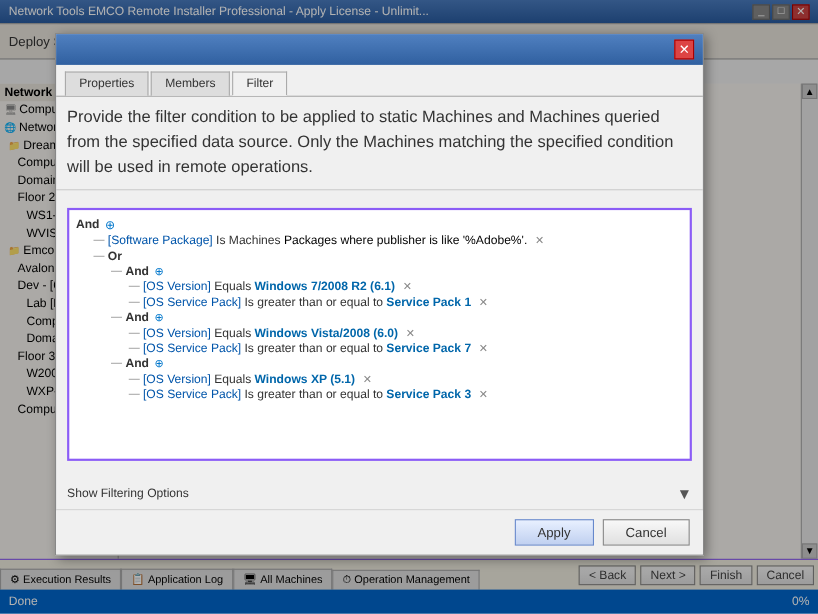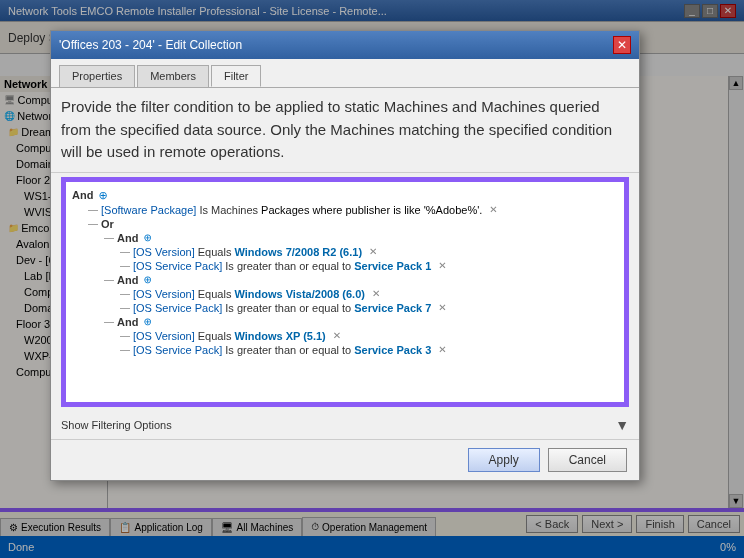--- a/index.html
+++ b/index.html
@@ -205,24 +205,24 @@
       padding: 8px 10px;
       font-size: 15px;
       color: #333;
       line-height: 1.5;
       border-bottom: 1px solid #ccc;
       min-height: 40px;
     }
 
     
     .filter-tree {
-      margin: 4px 10px;
+      margin: 16px 10px;
       padding: 6px;
       background: white;
-      border: 5px solid #8b5cf6;
+      border: 2px solid #8b5cf6;
       min-height: 230px;
       max-height: 250px;
       overflow-y: auto;
       font-size: 11px;
     }
     .tree-node {
       display: flex;
       align-items: center;
       gap: 3px;
       padding: 1px 0;
@@ -327,21 +327,21 @@
   <div class="ribbon-tab-bar">
     <div class="ribbon-tab active">Home</div>
     <div class="ribbon-tab">De</div>
   </div>
   <div class="wizard-bar">
     <span>Deploy Software Wizard</span>
   </div>
 </div>
 
 <div class="top-bar" style="position:absolute;top:0;left:0;right:0;height:22px;background:linear-gradient(to bottom,#4a7cc0,#2a5ca0);display:flex;align-items:center;padding:0 8px;">
-  <span style="color:white;font-size:11px;">Network Tools    EMCO Remote Installer Professional - Site License - Remote...</span>
+  <span style="color:white;font-size:11px;">Network Tools    EMCO Remote Installer Professional - Apply License - Unlimit...</span>
   <div style="margin-left:auto;display:flex;gap:2px;">
     <div style="width:16px;height:14px;background:#888;border:1px solid #666;display:flex;align-items:center;justify-content:center;color:white;font-size:10px;">_</div>
     <div style="width:16px;height:14px;background:#888;border:1px solid #666;display:flex;align-items:center;justify-content:center;color:white;font-size:10px;">□</div>
     <div style="width:16px;height:14px;background:#c44;border:1px solid #a00;display:flex;align-items:center;justify-content:center;color:white;font-size:10px;">✕</div>
   </div>
 </div>
 
 <div class="sidebar" style="top:76px;">
   <div class="sidebar-section">Network</div>
   <div class="sidebar-item">
@@ -405,21 +405,21 @@
 </div>
 
 <div class="main-content" style="top:76px;">
 </div>
 
 <div style="position:absolute;top:76px;right:0;width:16px;bottom:50px;background:#e8e8e8;border-left:1px solid #aaa;">
   <div style="width:14px;height:14px;background:#ccc;border:1px solid #aaa;display:flex;align-items:center;justify-content:center;font-size:9px;">▲</div>
   <div style="margin-top:auto;position:absolute;bottom:0;width:14px;height:14px;background:#ccc;border:1px solid #aaa;display:flex;align-items:center;justify-content:center;font-size:9px;">▼</div>
 </div>
 
-<div class="bottom-toolbar" style="bottom:22px;left:0;right:0;height:28px;background:#f0ece0;border-top:4px solid #8b5cf6;display:flex;align-items:center;padding:0 4px;gap:4px;position:absolute;">
+<div class="bottom-toolbar" style="bottom:22px;left:0;right:0;height:28px;background:#f0ece0;border-top:1px solid #8b5cf6;display:flex;align-items:center;padding:0 4px;gap:4px;position:absolute;">
   <div style="margin-left:auto;display:flex;gap:4px;">
     <button class="bottom-toolbar-btn">&lt; Back</button>
     <button class="bottom-toolbar-btn">Next &gt;</button>
     <button class="bottom-toolbar-btn">Finish</button>
     <button class="bottom-toolbar-btn">Cancel</button>
   </div>
 </div>
 
 <div style="position:absolute;bottom:22px;left:0;right:0;height:0;"></div>
 <div style="position:absolute;bottom:22px;left:0;height:28px;display:flex;align-items:flex-end;">
@@ -444,21 +444,20 @@
 <div class="status-bar">
   <span class="status-text">Done</span>
   <span class="status-right">0%</span>
 </div>
 
 <div class="modal-overlay">
 
   <div class="dialog">
 
     <div class="dialog-titlebar">
-      <span>'Offices 203 - 204' - Edit Collection</span>
       <div class="dialog-close-btn">✕</div>
     </div>
 
 
     <div class="dialog-tabs">
       <div class="dialog-tab">Properties</div>
       <div class="dialog-tab">Members</div>
       <div class="dialog-tab active">Filter</div>
     </div>
 

